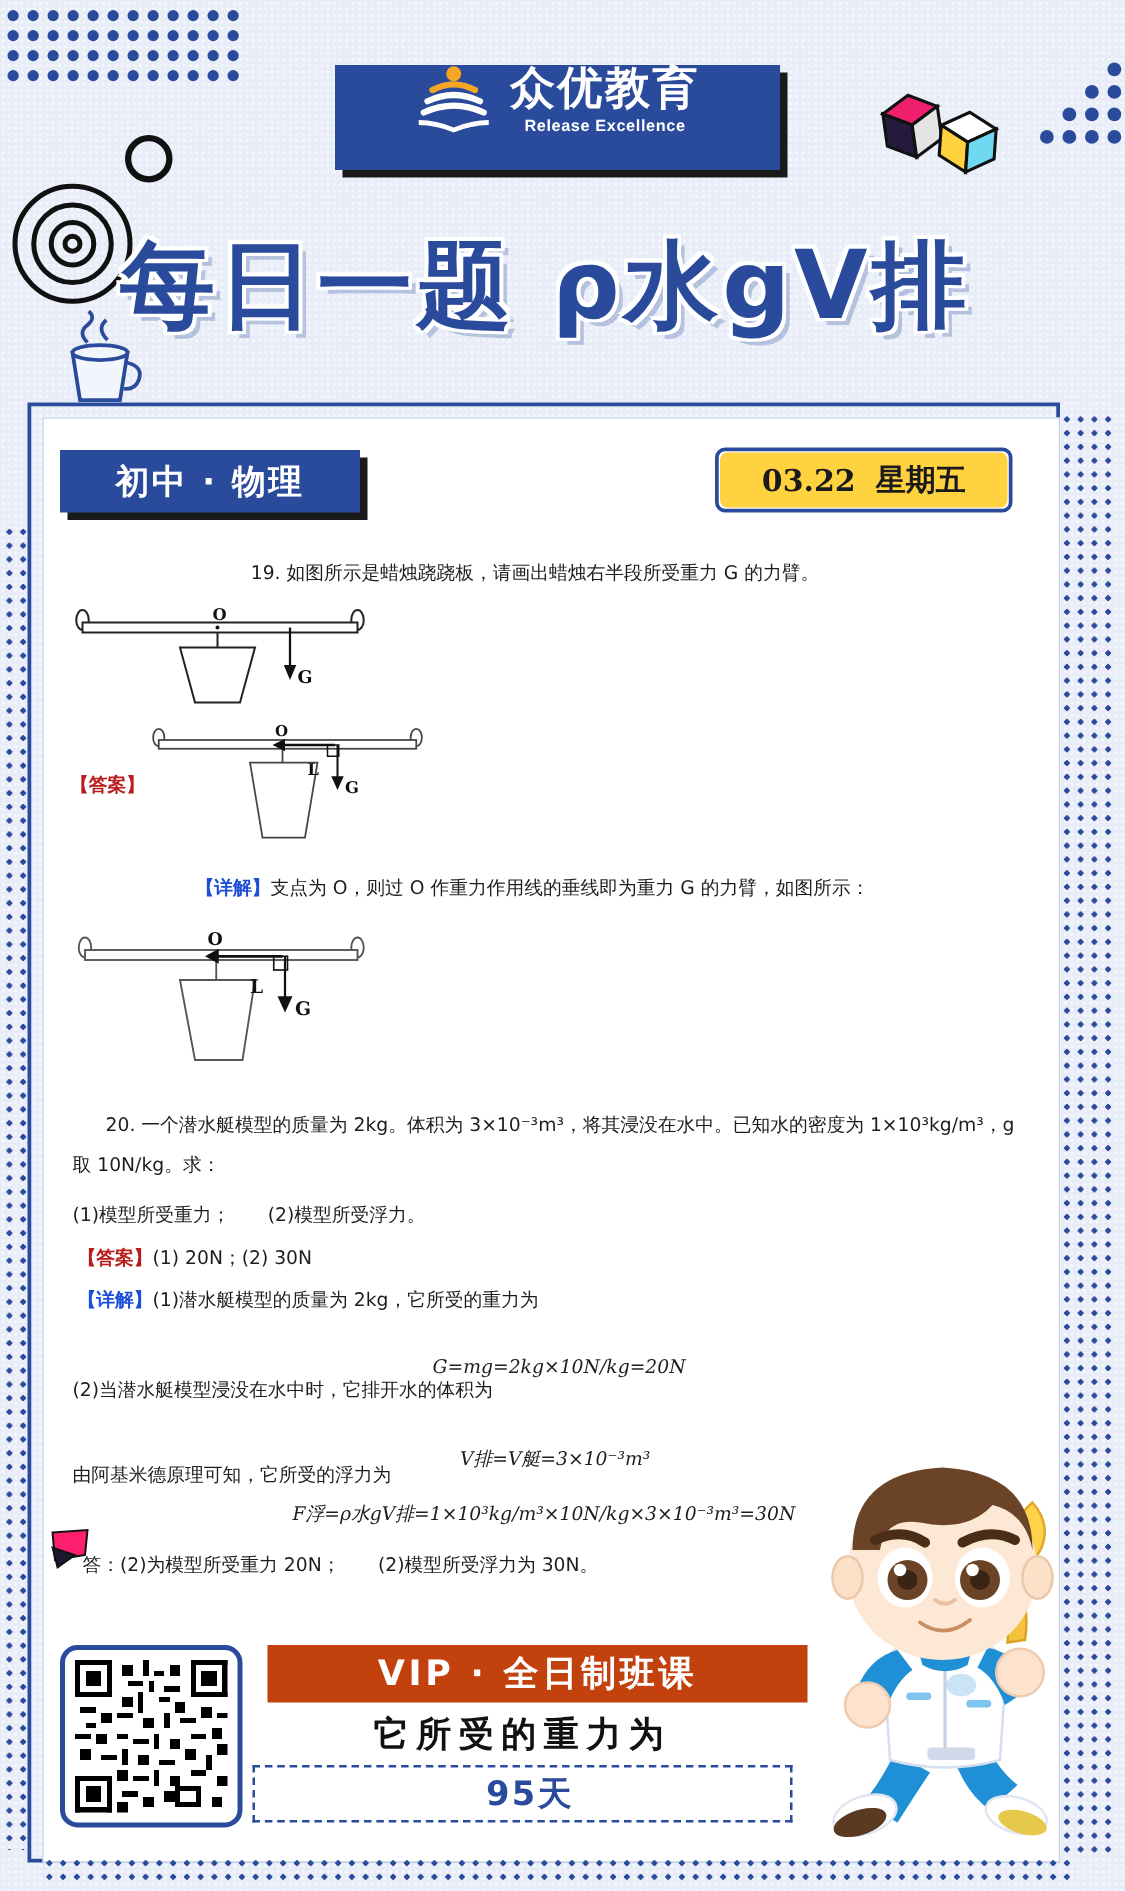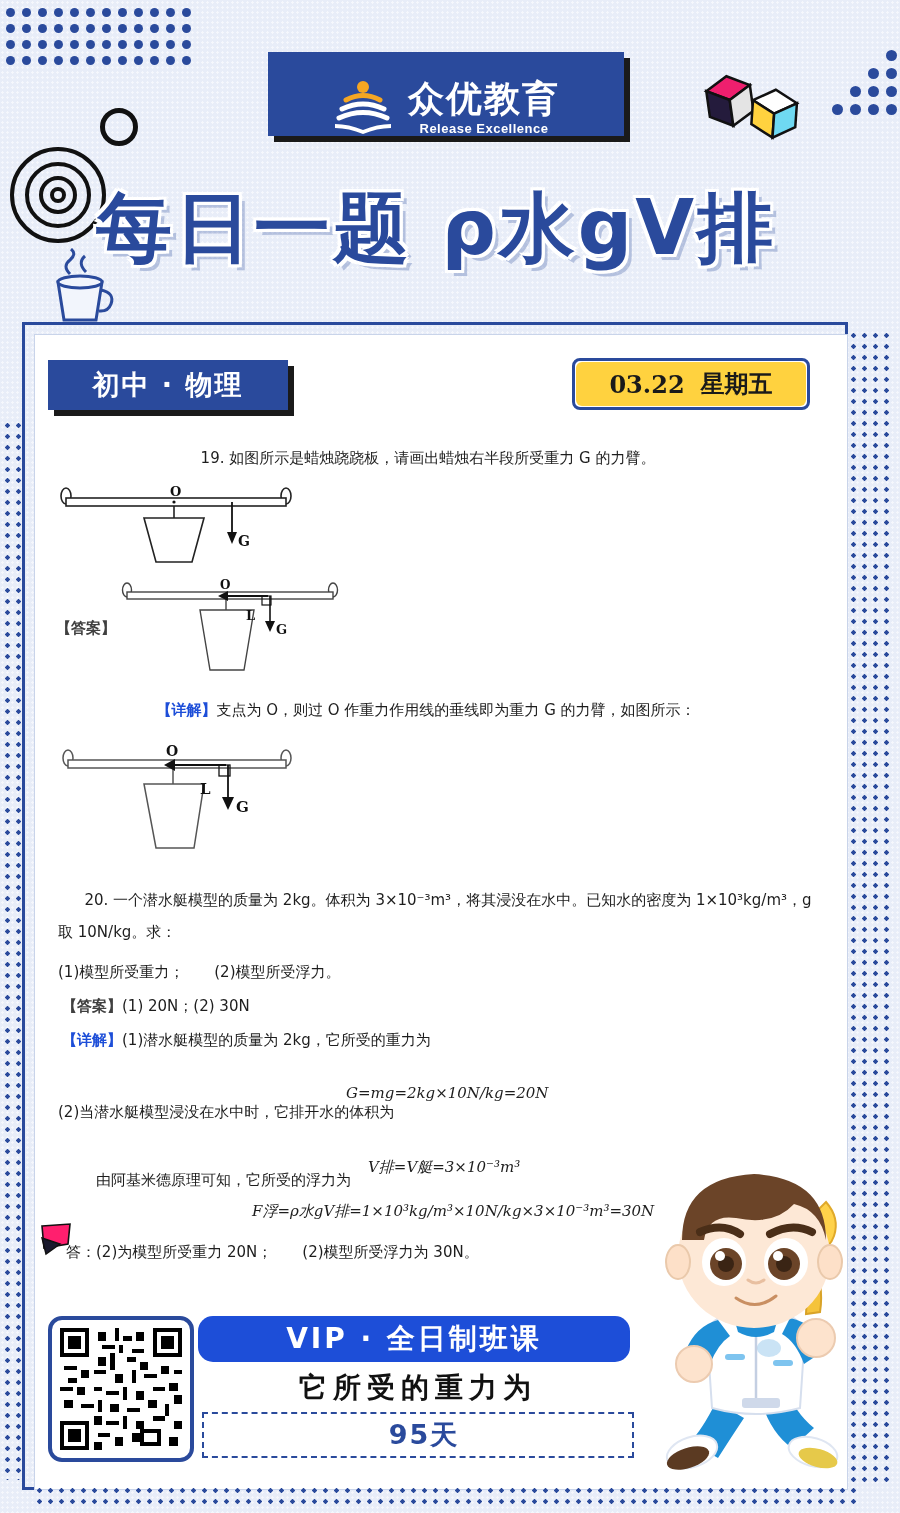--- a/index.html
+++ b/index.html
@@ -37,21 +37,21 @@
   
   .cubes { position: absolute; left: 700px; top: 68px; width: 110px; height: 75px; }
   
   .logo-shadow {
     position: absolute; left: 274px; top: 58px;
     width: 356px; height: 84px; background: #1a1a1a;
   }
   .logo-box {
     position: absolute; left: 268px; top: 52px;
     width: 356px; height: 84px; background: #2a4a9c;
-    display: flex; align-items: flex-end; justify-content: center; gap: 14px;
+    display: flex; align-items: flex-start; justify-content: center; gap: 14px;
   }
   .logo-mark { width: 62px; height: 56px; position: relative; }
   .logo-text { display: flex; flex-direction: column; align-items: center; }
   .logo-cn {
     color: #fff; font-size: 36px; font-weight: bold; letter-spacing: 2px;
     line-height: 1.05; font-family: "DejaVu Sans", sans-serif;
   }
   .logo-en {
     color: #fff; font-size: 13px; font-weight: bold; letter-spacing: .5px;
     margin-top: 3px;
@@ -101,43 +101,42 @@
     display: flex; align-items: center; justify-content: center; gap: 16px;
     color: #1a1a1a; font-size: 24px; font-weight: bold;
     font-family: "DejaVu Serif", serif;
   }
   
   .q-text {
     position: absolute; color: #1d1d1d; font-size: 15px; line-height: 1.9;
     font-family: "DejaVu Sans", sans-serif;
     text-align: center;
   }
-  .label-blue { color: #404040; font-weight: bold; }
+  .label-blue { color: #b91c1c; font-weight: bold; }
   .label-dark { color: #1d4ed8; font-weight: bold; }
   .formula {
     position: absolute; font-family: "DejaVu Serif", serif;
     font-size: 15px; color: #1d1d1d; font-style: italic;
   }
   
   .diagram { position: absolute; }
   
   .qr-frame {
     position: absolute; left: 48px; top: 1316px;
     width: 146px; height: 146px;
     border: 4px solid #2a4a9c; border-radius: 14px;
     background: #fff; padding: 8px;
   }
   .qr { width: 100%; height: 100%; }
   .vip-bar {
-    position: absolute; left: 198px; top: 1316px;
-    width: 432px; height: 46px; background: #1d4ed8;
+    position: absolute; left: 214px; top: 1316px;
+    width: 432px; height: 46px; background: #c2410c;
     display: flex; align-items: center; justify-content: center;
     color: #fff; font-size: 28px; font-weight: bold; letter-spacing: 3px;
     font-family: "DejaVu Sans", sans-serif;
-    border-radius: 15px;
   }
   .vip-sub {
     position: absolute; left: 202px; top: 1368px;
     width: 432px; height: 40px;
     display: flex; align-items: center; justify-content: center;
     color: #111; font-size: 28px; font-weight: bold; letter-spacing: 6px;
     font-family: "DejaVu Sans", sans-serif;
   }
   .countdown {
     position: absolute; left: 202px; top: 1412px;
@@ -362,22 +361,22 @@
 <div class="q-text" style="left:58px; top:958px;">(1)模型所受重力；　　(2)模型所受浮力。</div>
 <div class="q-text" style="left:62px; top:992px;">
   <span class="label-blue">【答案】</span><span>(1) 20N；(2) 30N</span>
 </div>
 <div class="q-text" style="left:62px; top:1026px;">
   <span class="label-dark">【详解】</span><span>(1)潜水艇模型的质量为 2kg，它所受的重力为</span>
 </div>
 <div class="formula" style="left:346px; top:1084px;">G=mg=2kg×10N/kg=20N</div>
 <div class="q-text" style="left:58px; top:1098px;">(2)当潜水艇模型浸没在水中时，它排开水的体积为</div>
 <div class="formula" style="left:368px; top:1158px;">V排=V艇=3×10⁻³m³</div>
-<div class="q-text" style="left:58px; top:1166px;margin-left:38px;">由阿基米德原理可知，它所受的浮力为</div>
-<div class="formula" style="left:252px; top:1202px;">F浮=ρ水gV排=1×10³kg/m³×10N/kg×3×10⁻³m³=30N</div>
+<div class="q-text" style="left:58px; top:1166px;">由阿基米德原理可知，它所受的浮力为</div>
+<div class="formula" style="left:234px; top:1202px;">F浮=ρ水gV排=1×10³kg/m³×10N/kg×3×10⁻³m³=30N</div>
 <div class="q-text" style="left:66px; top:1238px;">答：(2)为模型所受重力 20N；　　(2)模型所受浮力为 30N。</div>
 
 <svg class="pink-tag" viewBox="0 0 34 34">
   <polygon points="2,4 30,2 28,22 4,26" fill="#ff1f6e" stroke="#111" stroke-width="1.6"></polygon>
   <polygon points="2,16 20,22 6,32" fill="#1a1a2e" stroke="#111" stroke-width="1.4"></polygon>
 </svg>
 
 <svg class="mascot" viewBox="0 0 250 340">
 
   <g>

